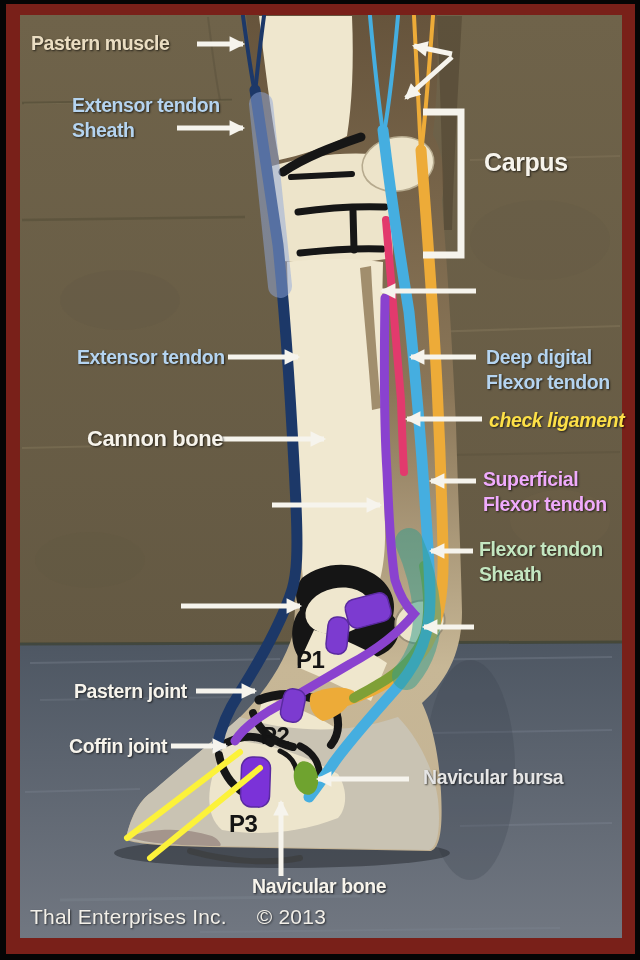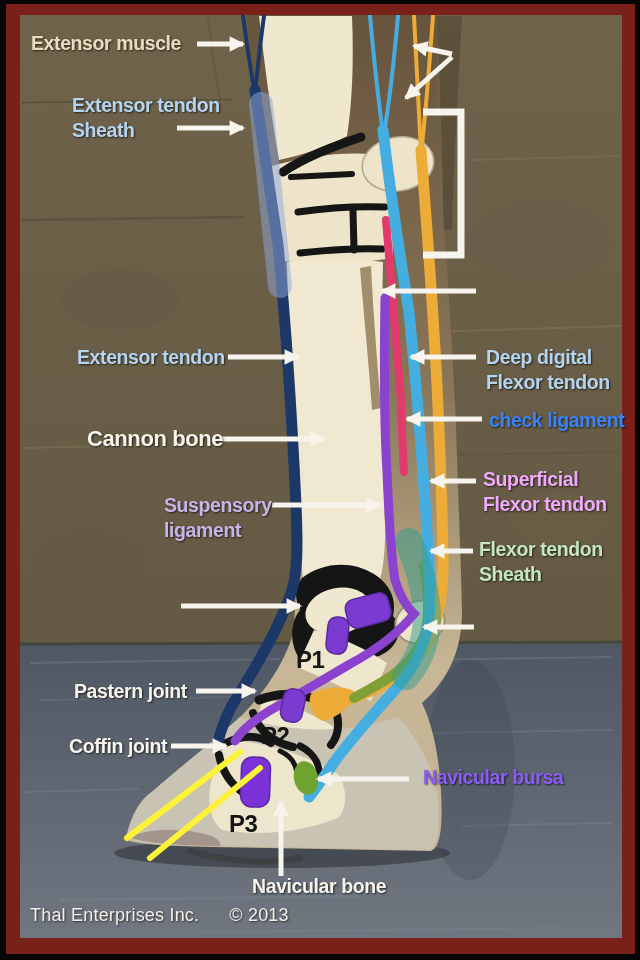--- a/index.html
+++ b/index.html
@@ -5,30 +5,30 @@
   html,body{margin:0;padding:0;background:#000;}
   .stage{position:relative;width:640px;height:960px;overflow:hidden;
          font-family:"Liberation Sans", sans-serif;}
   .stage svg{position:absolute;left:0;top:0;z-index:0;}
   .lbl{position:absolute;z-index:2;font-weight:700;font-size:19.5px;line-height:1.28;
        letter-spacing:-0.4px;white-space:pre-line;
        text-shadow:1px 1px 2px rgba(0,0,0,.65);}
   .c-cream{color:#eaddc2;}
   .c-blue{color:#b5d4f0;}
   .c-white{color:#f7f4ec;}
-  .c-pink{color:#3b82f6;}
+  .c-pink{color:#fde047;font-style:italic;}
   .c-gold{color:#f0abfc;}
   .c-lav{color:#c9b4ea;}
   .c-ltgreen{color:#c4e7c1;}
-  .c-green{color:#8b5cf6;text-align:center;}
+  .c-green{color:#e5e5e5;text-align:center;}
   .c-black{color:#141414;text-shadow:none;}
   .sz-carpus{font-size:25px;}
   .sz-cannon{font-size:22px;}
   .sz-bone{font-size:24px;}
-  .footer{position:absolute;z-index:2;font-size:18px;font-weight:400;color:#f2efe8;
+  .footer{position:absolute;z-index:2;font-size:21px;font-weight:400;color:#f2efe8;
           letter-spacing:.2px;text-shadow:1px 1px 2px rgba(0,0,0,.6);}
   .footer .cr{margin-left:30px;}
 </style>
 </head>
 <body>
 
 <div class="stage">
 
 <svg width="640" height="960" viewBox="0 0 640 960">
   <defs>
@@ -212,32 +212,31 @@
     <path d="M473,551 L431,551" marker-end="url(#ah)"></path>
     <path d="M181,606 L300,606" marker-end="url(#ah)"></path>
     <path d="M474,627 L424,627" marker-end="url(#ah)"></path>
     <path d="M196,691 L255,691" marker-end="url(#ah)"></path>
     <path d="M171,746 L226,746" marker-end="url(#ah)"></path>
     <path d="M409,779 L318,779" marker-end="url(#ah)"></path>
     <path d="M281,876 L281,802" marker-end="url(#ah)"></path>
   </g>
 </svg>
 
-  <div class="lbl c-cream" style="left:31px;top:31px">Extensor muscle</div>
+  <div class="lbl c-cream" style="left:31px;top:31px">Pastern muscle</div>
   <div class="lbl c-blue" style="left:72px;top:93px">Extensor tendon
 Sheath</div>
+  <div class="lbl c-white sz-carpus" style="left:484px;top:146px">Carpus</div>
   <div class="lbl c-blue" style="left:77px;top:345px">Extensor tendon</div>
   <div class="lbl c-blue" style="left:486px;top:345px">Deep digital
 Flexor tendon</div>
   <div class="lbl c-pink" style="left:489px;top:408px">check ligament</div>
   <div class="lbl c-white sz-cannon" style="left:87px;top:425px">Cannon bone</div>
   <div class="lbl c-gold" style="left:483px;top:467px">Superficial
 Flexor tendon</div>
-  <div class="lbl c-lav" style="left:164px;top:493px">Suspensory
-ligament</div>
   <div class="lbl c-ltgreen" style="left:479px;top:537px">Flexor tendon
 Sheath</div>
   <div class="lbl c-black sz-bone" style="left:296px;top:645px">P1</div>
   <div class="lbl c-white" style="left:74px;top:679px">Pastern joint</div>
   <div class="lbl c-black sz-bone" style="left:261px;top:721px">P2</div>
   <div class="lbl c-white" style="left:69px;top:734px">Coffin joint</div>
   <div class="lbl c-green" style="left:423px;top:765px">Navicular bursa</div>
   <div class="lbl c-black sz-bone" style="left:229px;top:809px">P3</div>
   <div class="lbl c-white" style="left:252px;top:874px">Navicular bone</div>
 

